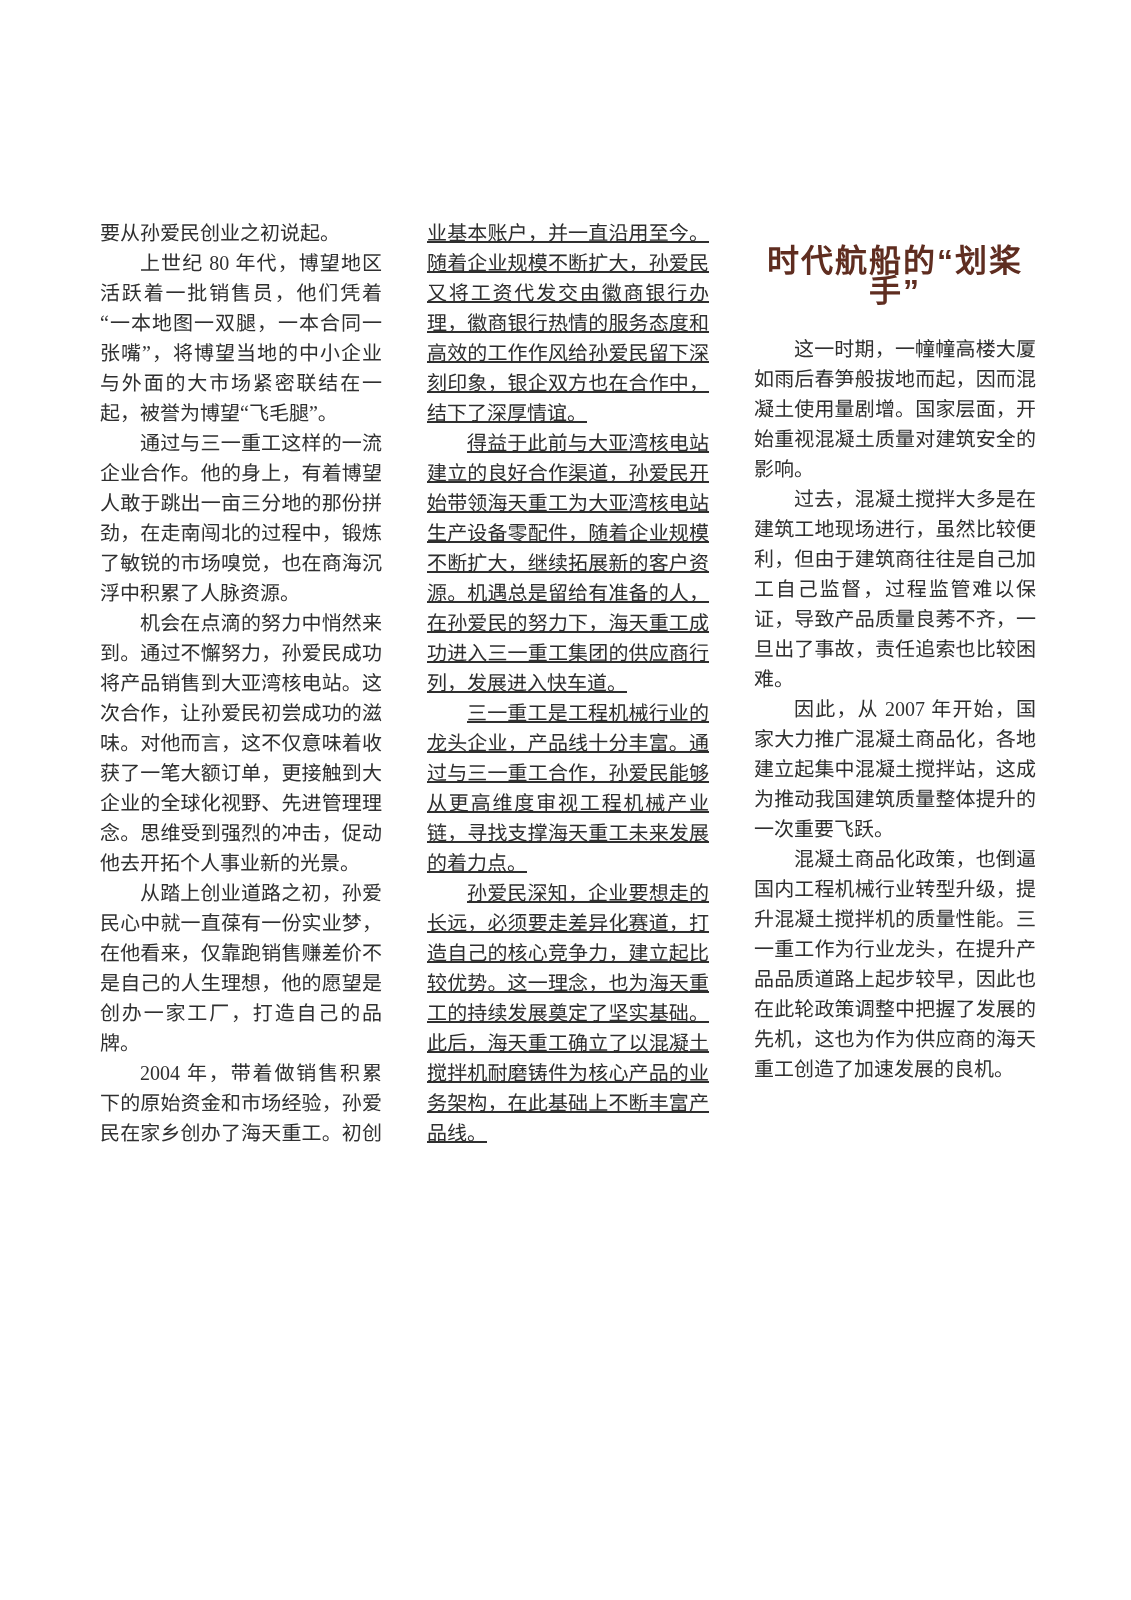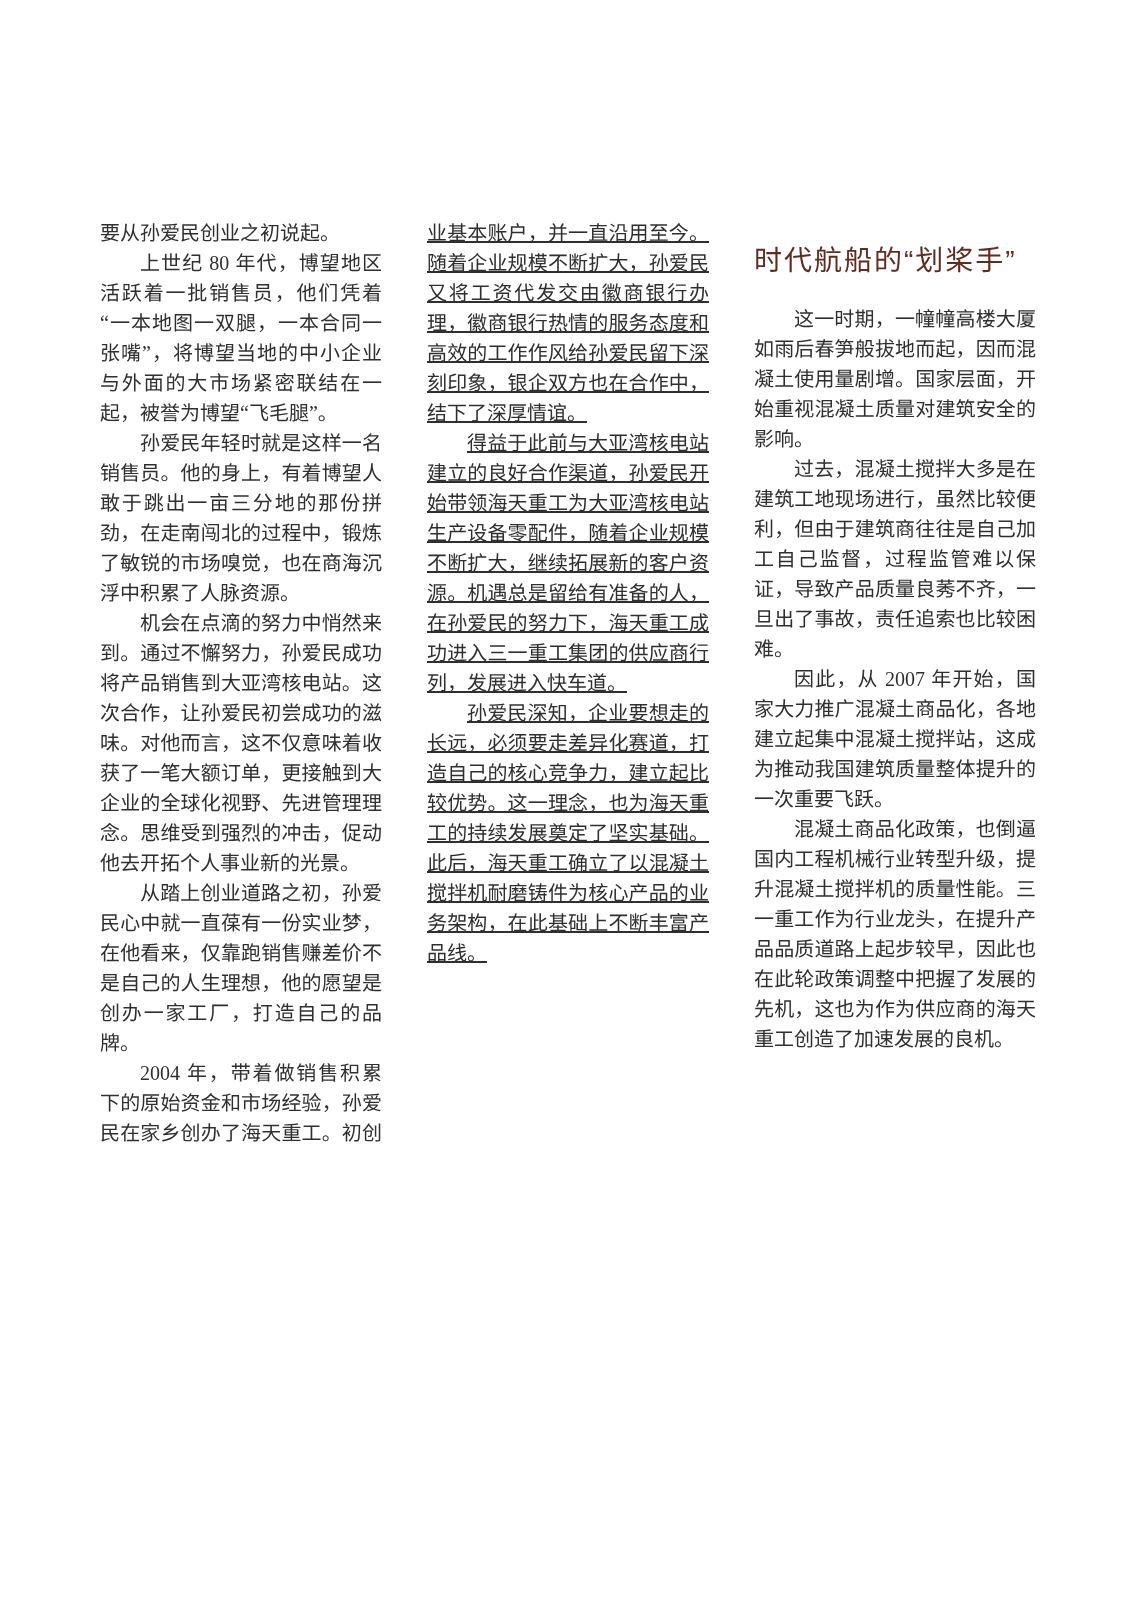--- a/index.html
+++ b/index.html
@@ -27,25 +27,25 @@
   .col1 { left: 100px; top: 218px; }
   .col2 { left: 427px; top: 218px; text-decoration: underline; }
   .col3 { left: 754px; top: 246px; }
   .col p {
     margin: 0;
     text-indent: 2em;
   }
   .col p.no-indent { text-indent: 0; }
   .heading {
     font-family: "Liberation Sans", "DejaVu Sans", sans-serif;
-    font-weight: normal;
-    font-size: 28px;
+    font-weight: bold;
+    font-size: 32px;
     letter-spacing: 2px;
     color: var(--heading-color);
-    text-align: left;
+    text-align: center;
     text-indent: 0;
     line-height: 30px;
     margin: 30px 0 26px 0;
   }
   .col3 .heading { margin: 0 0 28px 0; }
   .pagenum {
     position: absolute;
     top: 1474px;
     left: 1008px;
     font-family: "Liberation Sans", "DejaVu Sans", sans-serif;
@@ -54,30 +54,31 @@
   }
 </style>
 </head>
 <body>
 
 <div class="page">
 
   <div class="col col1">
     <p class="no-indent">要从孙爱民创业之初说起。</p>
     <p>上世纪 80 年代，博望地区活跃着一批销售员，他们凭着“一本地图一双腿，一本合同一张嘴”，将博望当地的中小企业与外面的大市场紧密联结在一起，被誉为博望“飞毛腿”。</p>
-    <p>孙爱民年轻时就是这样一名销售员。他的身上，有着博望人敢于跳出一亩三分地的那份拼劲，在走南闯北的过程中，锻炼了敏锐的市场嗅觉，也在商海沉浮中积累了人脉资源。</p>
+    <p>通过与三一重工这样的一流企业合作。他的身上，有着博望人敢于跳出一亩三分地的那份拼劲，在走南闯北的过程中，锻炼了敏锐的市场嗅觉，也在商海沉浮中积累了人脉资源。</p>
     <p>机会在点滴的努力中悄然来到。通过不懈努力，孙爱民成功将产品销售到大亚湾核电站。这次合作，让孙爱民初尝成功的滋味。对他而言，这不仅意味着收获了一笔大额订单，更接触到大企业的全球化视野、先进管理理念。思维受到强烈的冲击，促动他去开拓个人事业新的光景。</p>
     <p>从踏上创业道路之初，孙爱民心中就一直葆有一份实业梦，在他看来，仅靠跑销售赚差价不是自己的人生理想，他的愿望是创办一家工厂，打造自己的品牌。</p>
     <p>2004 年，带着做销售积累下的原始资金和市场经验，孙爱民在家乡创办了海天重工。初创时期的海天重工，只是一个不起眼的手工作坊，十几个工人、简陋的设备，就是企业刚起步的样子。工厂虽小，但孙爱民始终把质量当生命，用过硬的产品品质打造市场口碑。</p>
     <p>企业初创时期，孙爱民在徽商银行马鞍山当涂支行开办了企</p>
   </div>
 
   <div class="col col2">
     <p class="no-indent">业基本账户，并一直沿用至今。随着企业规模不断扩大，孙爱民又将工资代发交由徽商银行办理，徽商银行热情的服务态度和高效的工作作风给孙爱民留下深刻印象，银企双方也在合作中，结下了深厚情谊。</p>
     <p>得益于此前与大亚湾核电站建立的良好合作渠道，孙爱民开始带领海天重工为大亚湾核电站生产设备零配件，随着企业规模不断扩大，继续拓展新的客户资源。机遇总是留给有准备的人，在孙爱民的努力下，海天重工成功进入三一重工集团的供应商行列，发展进入快车道。</p>
+    <p>三一重工是工程机械行业的龙头企业，产品线十分丰富。通过与三一重工合作，孙爱民能够从更高维度审视工程机械产业链，寻找支撑海天重工未来发展的着力点。</p>
     <p>孙爱民深知，企业要想走的长远，必须要走差异化赛道，打造自己的核心竞争力，建立起比较优势。这一理念，也为海天重工的持续发展奠定了坚实基础。此后，海天重工确立了以混凝土搅拌机耐磨铸件为核心产品的业务架构，在此基础上不断丰富产品线。</p>
   </div>
 
   <div class="col col3">
     <h2 class="heading">时代航船的“划桨手”</h2>
     <p>这一时期，一幢幢高楼大厦如雨后春笋般拔地而起，因而混凝土使用量剧增。国家层面，开始重视混凝土质量对建筑安全的影响。</p>
     <p>过去，混凝土搅拌大多是在建筑工地现场进行，虽然比较便利，但由于建筑商往往是自己加工自己监督，过程监管难以保证，导致产品质量良莠不齐，一旦出了事故，责任追索也比较困难。</p>
     <p>因此，从 2007 年开始，国家大力推广混凝土商品化，各地建立起集中混凝土搅拌站，这成为推动我国建筑质量整体提升的一次重要飞跃。</p>
     <p>混凝土商品化政策，也倒逼国内工程机械行业转型升级，提升混凝土搅拌机的质量性能。三一重工作为行业龙头，在提升产品品质道路上起步较早，因此也在此轮政策调整中把握了发展的先机，这也为作为供应商的海天重工创造了加速发展的良机。</p>
   </div>

